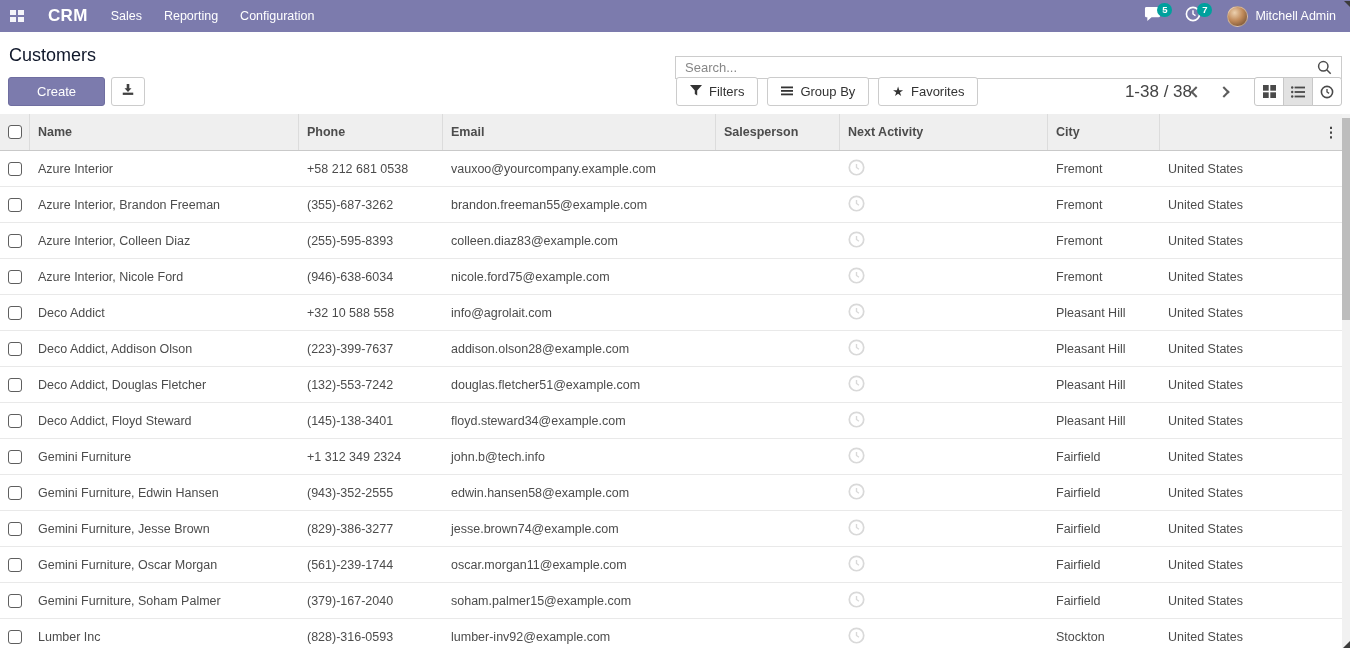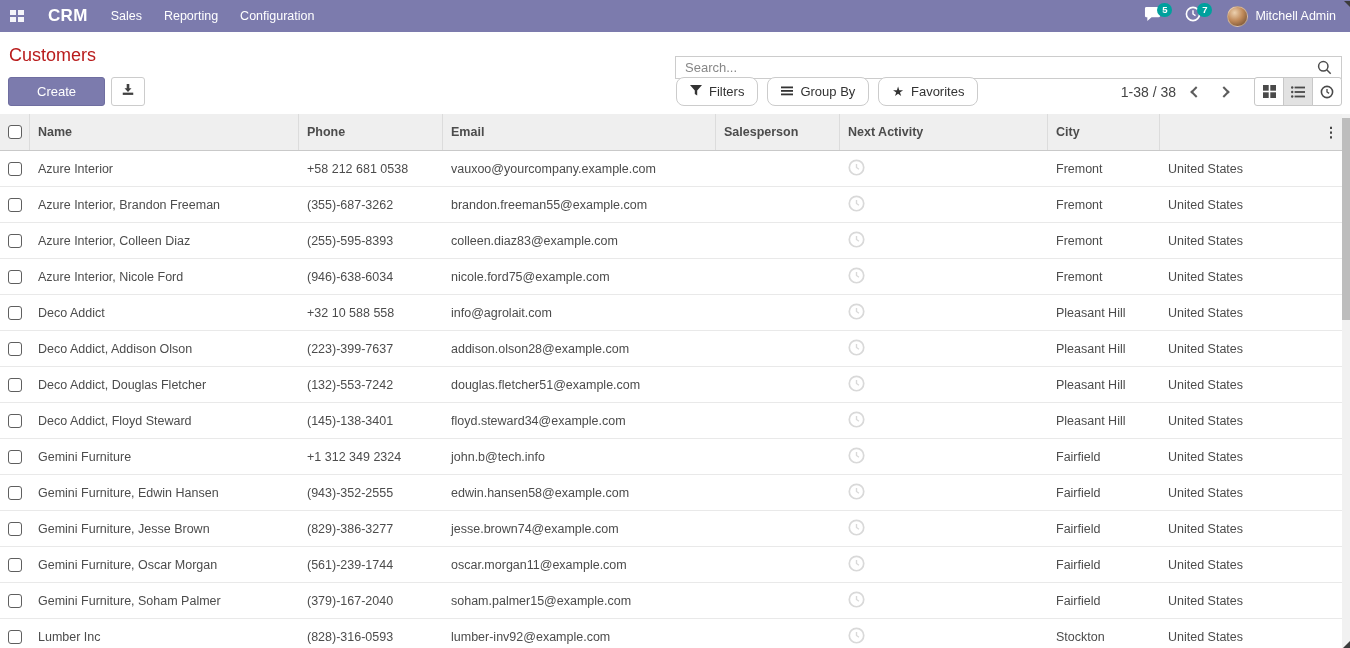--- a/index.html
+++ b/index.html
@@ -22,40 +22,40 @@
     font-size:9.5px;font-weight:700;min-width:15px;height:14px;line-height:14px;
     border-radius:8px;text-align:center;padding:0 4px;}
   .user{display:flex;align-items:center;gap:7px;padding:0 4px 0 14px;cursor:pointer;}
   .avatar{width:21px;height:21px;border-radius:50%;
     background:radial-gradient(circle at 35% 30%,#ecd0ae 0%,#c08a5a 45%,#5f4026 100%);
     border:1px solid rgba(255,255,255,.4);}
   .user-name{font-size:12.5px;}
 
   
   .control-panel{position:relative;height:82px;background:#fff;}
-  .breadcrumb{position:absolute;left:9px;top:13px;font-size:18px;color:#b91c1c;}
+  .breadcrumb{position:absolute;left:9px;top:13px;font-size:18px;color:#0f172a;}
   .search-box{position:absolute;left:675px;right:8px;top:24px;height:23px;
     border:1px solid #ccc;background:#fff;display:flex;align-items:center;}
   .search-input{flex:1;border:none;outline:none;font-size:13px;padding:0 9px;
     color:#333;font-family:inherit;background:transparent;}
   .search-input::placeholder{color:#878787;}
   .search-icon-wrap{padding:0 9px;display:flex;align-items:center;cursor:pointer;}
 
   .cp-row{position:absolute;top:45px;height:29px;display:flex;align-items:center;}
   .left-btns{left:8px;gap:6px;}
   .btn-create{background:#7c7bad;border:1px solid #6f6ea0;color:#fff;font-size:13px;
     height:29px;padding:0 28px;border-radius:3px;cursor:pointer;font-family:inherit;}
   .btn-export{background:#fff;border:1px solid #ccc;height:29px;width:34px;
     border-radius:3px;display:flex;align-items:center;justify-content:center;cursor:pointer;}
   .mid-btns{left:676px;gap:9px;}
-  .btn-flat{background:#fff;border:1px solid #ccc;border-radius:8px;height:29px;
+  .btn-flat{background:#fff;border:1px solid #ccc;border-radius:3px;height:29px;
     padding:0 13px;font-size:13px;color:#333;display:flex;align-items:center;gap:7px;
     cursor:pointer;font-family:inherit;}
   .right-area{right:8px;}
-  .pager-text{font-size:14px;color:#444;margin-right:16px;}
+  .pager-text{font-size:17px;color:#444;}
   .chev{width:8px;height:8px;border-left:2px solid #5c5c5c;border-bottom:2px solid #5c5c5c;
     display:inline-block;cursor:pointer;}
   .chev-left{transform:rotate(45deg);margin-right:20px;}
   .chev-right{transform:rotate(225deg);margin-right:26px;}
   .switcher{display:flex;}
   .sw-btn{width:30px;height:29px;border:1px solid #c8c8c8;background:#fff;margin-left:-1px;
     display:flex;align-items:center;justify-content:center;cursor:pointer;}
   .sw-btn:first-child{border-radius:3px 0 0 3px;margin-left:0;}
   .sw-btn:last-child{border-radius:0 3px 3px 0;}
   .sw-btn.active{background:#e2e2e2;}

